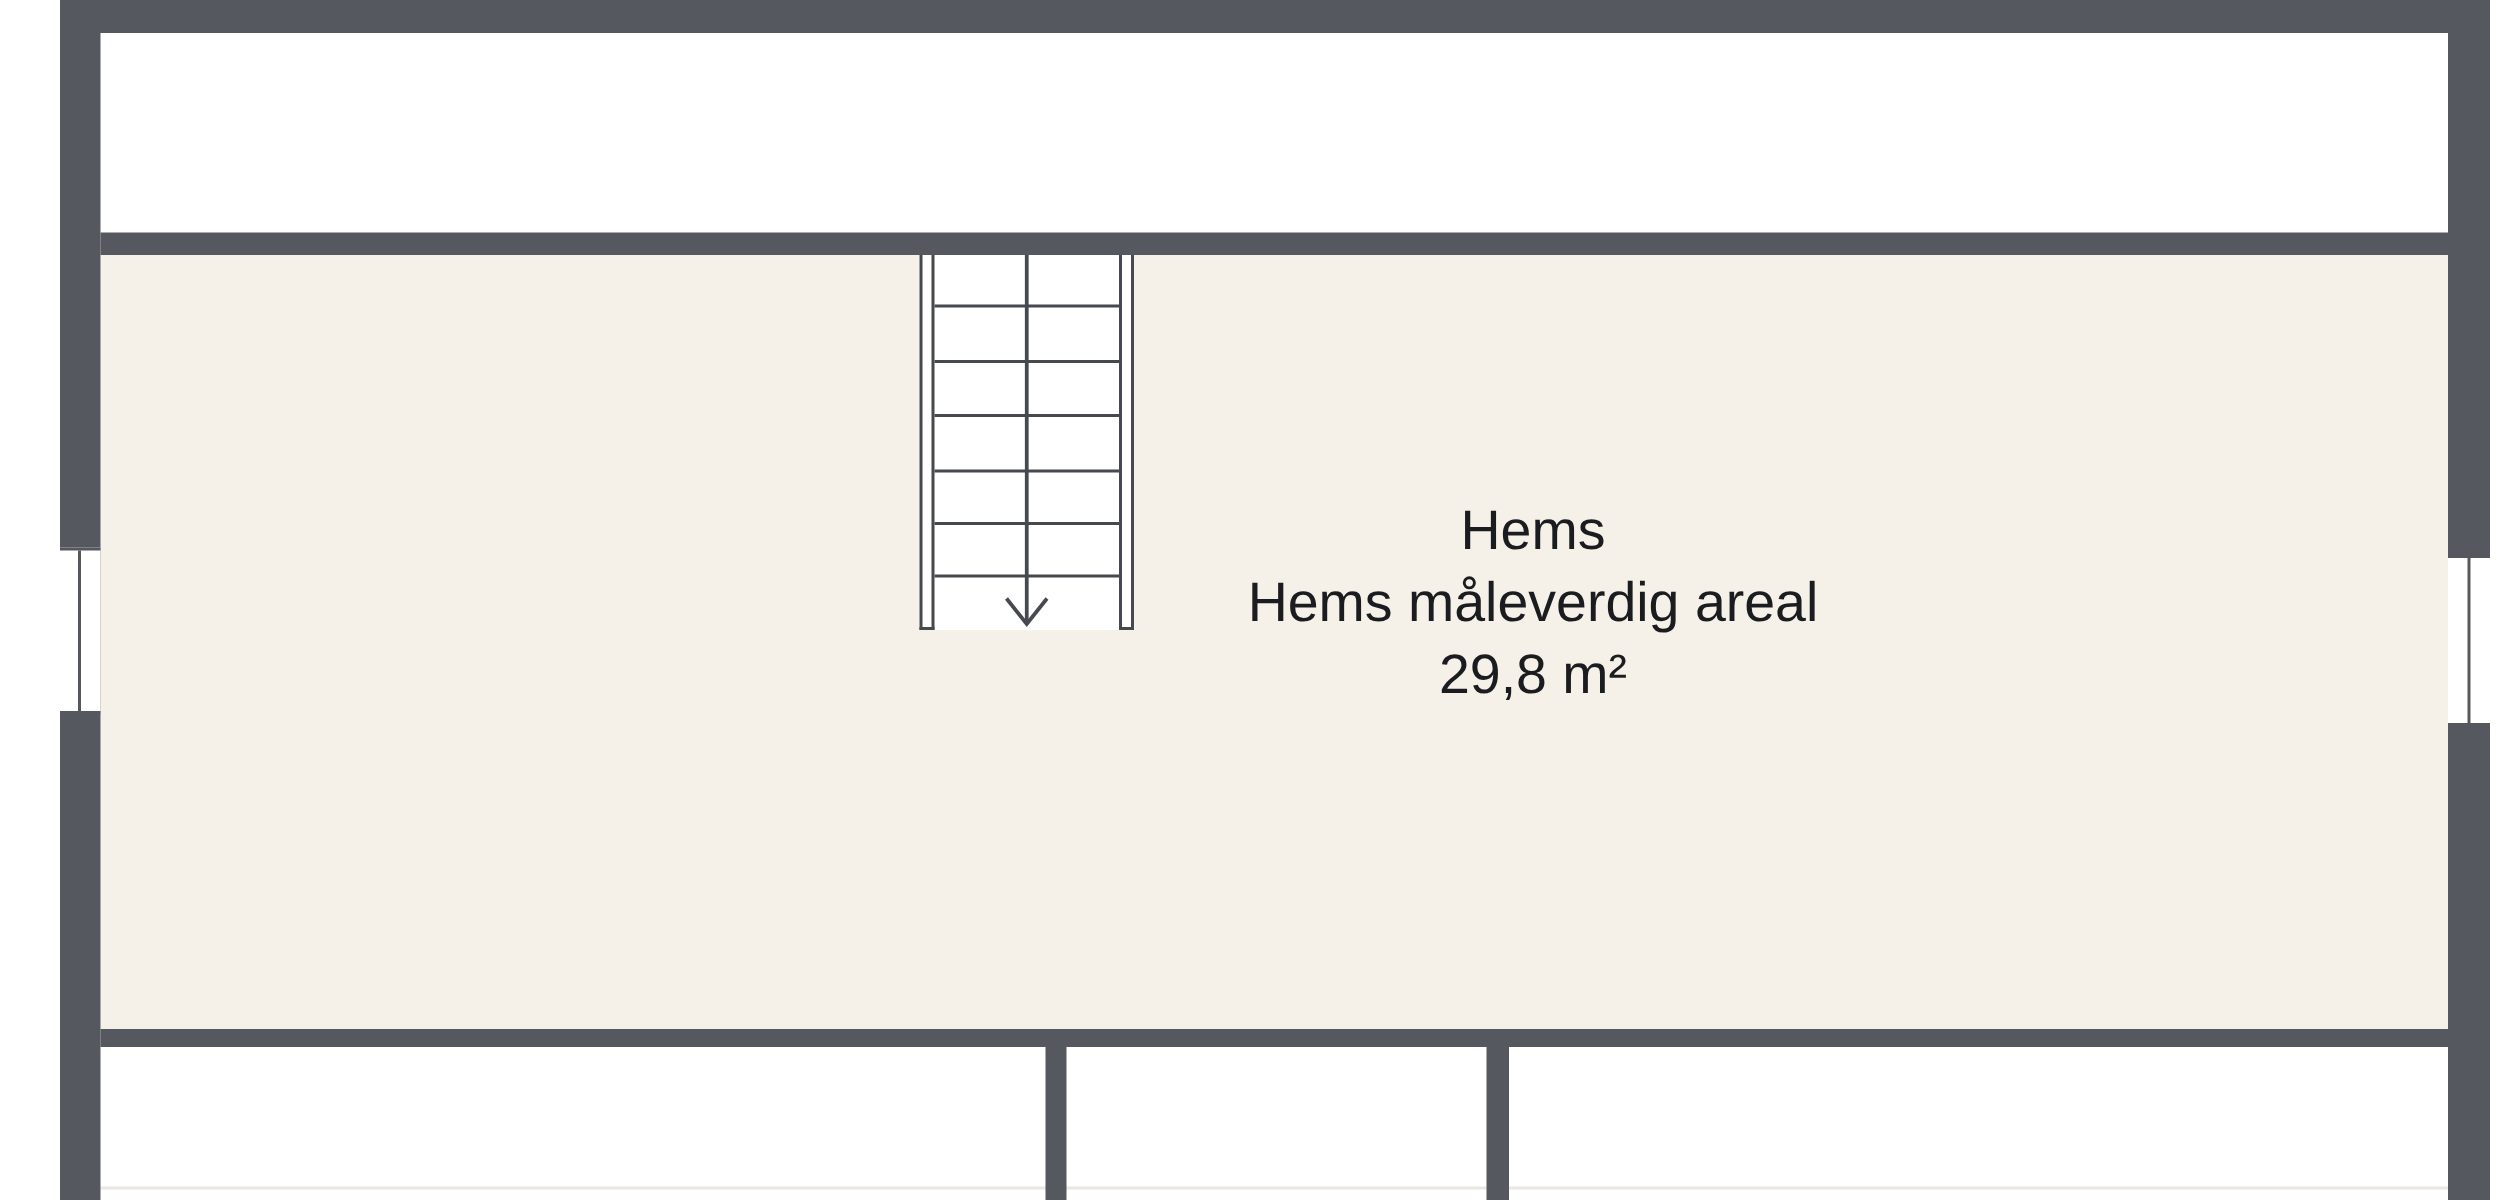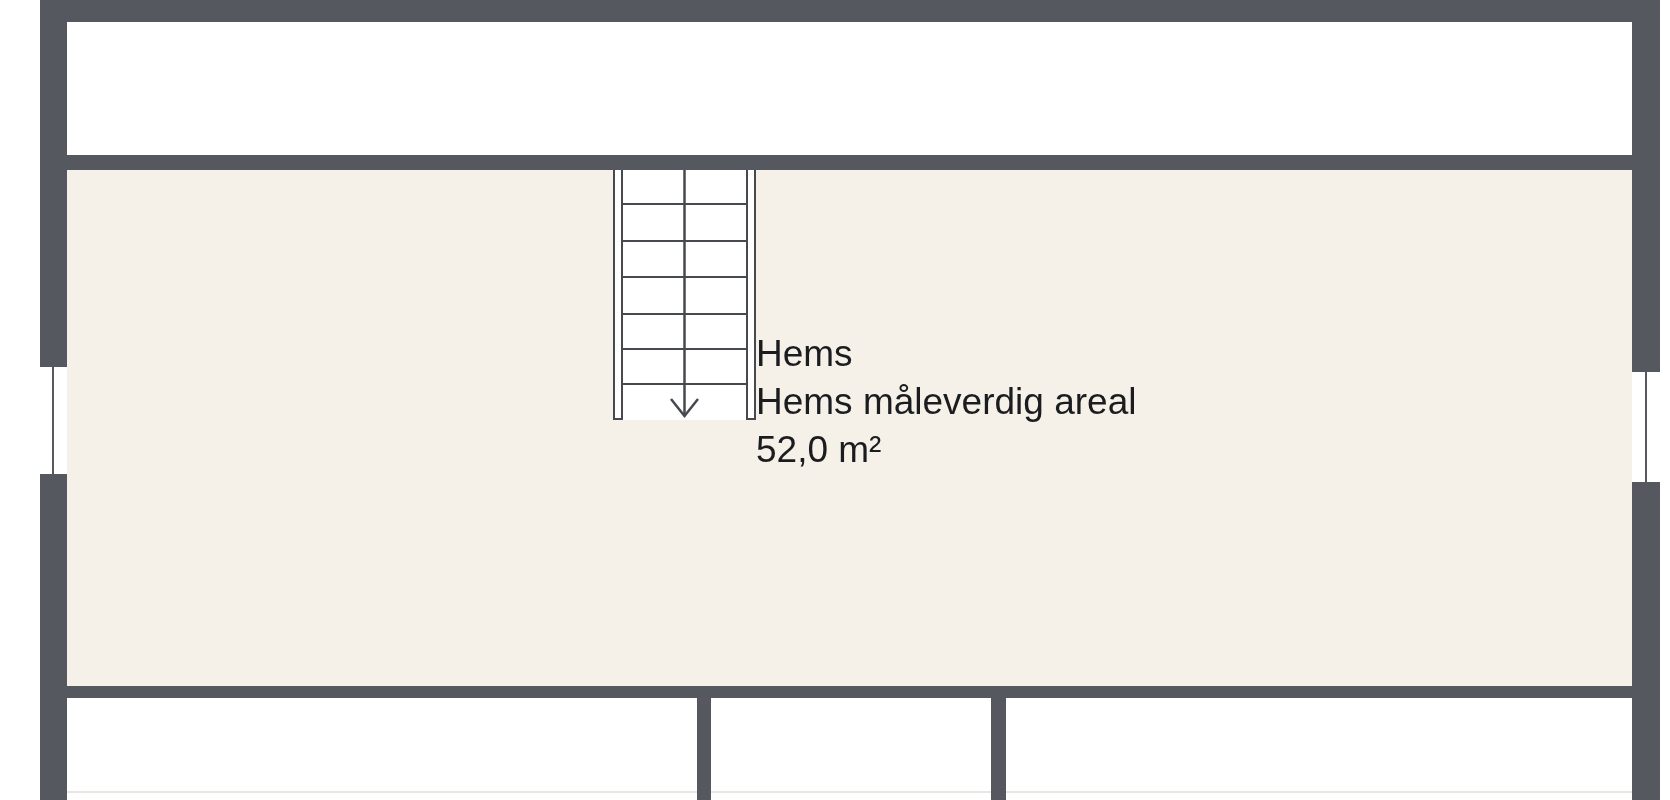--- a/index.html
+++ b/index.html
@@ -64,22 +64,22 @@
   .stair-rail.left{left:0;}
   .stair-rail.right{right:0;}
   .stair-tread{
     position:absolute;left:10px;right:10px;height:0;
     border-top:2px solid var(--stair-line);
   }
   .stair-arrow-svg{position:absolute;left:0;top:0;display:block;}
 
   
   .room-label{
-    position:absolute;left:756px;top:330px;width:500px;
-    text-align:left;color:var(--text);
+    position:absolute;left:772px;top:330px;width:500px;
+    text-align:center;color:var(--text);
     font-size:37px;line-height:48px;white-space:nowrap;
   }
   .room-label div{height:48px;}
 </style>
 </head>
 <body>
 
 <div class="canvas">
 
   <div class="room-white roof-strip"></div>
@@ -115,16 +115,16 @@
     <div class="stair-tread" style="top:213px;"></div>
     <svg class="stair-arrow-svg" width="143" height="250" viewBox="0 0 143 250">
       <line x1="71.5" y1="0" x2="71.5" y2="244" stroke="#46494e" stroke-width="2.5"></line>
       <polyline points="58,229 71.5,246 85,229" fill="none" stroke="#46494e" stroke-width="2.5"></polyline>
     </svg>
   </div>
 
   <div class="room-label">
     <div>Hems</div>
     <div>Hems måleverdig areal</div>
-    <div>52,0 m²</div>
+    <div>29,8 m²</div>
   </div>
 
 </div>
 
 </body></html>

